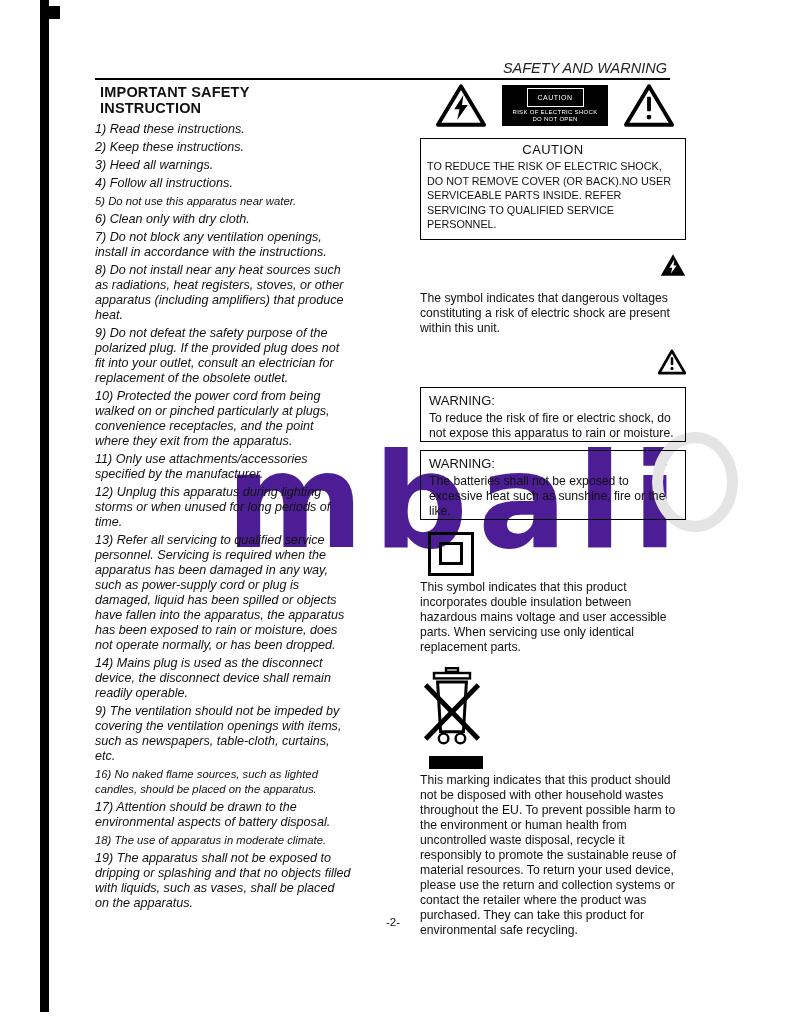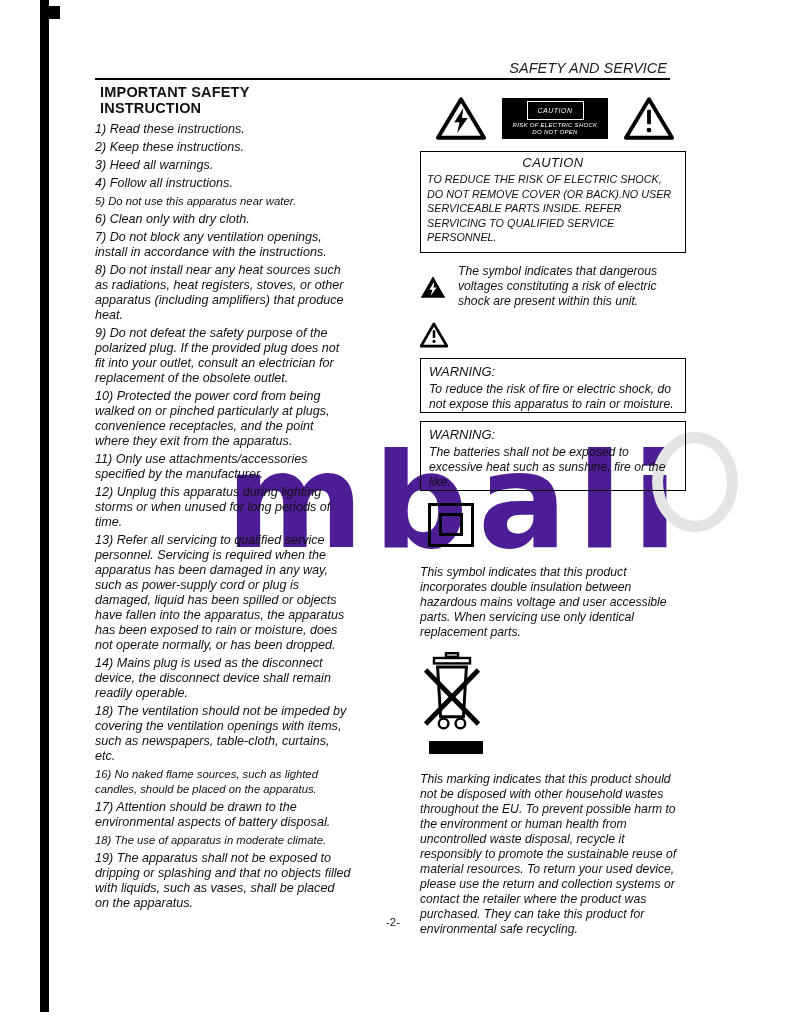--- a/index.html
+++ b/index.html
@@ -28,84 +28,84 @@
   .header-rule{position:absolute;left:95px;top:78px;width:575px;height:2px;background:#000;z-index:2;}
   
   .col-left{position:absolute;left:95px;top:84px;width:256px;z-index:2;}
   .section-title{font-weight:bold;font-size:14.5px;letter-spacing:.2px;padding-left:5px;margin-bottom:6px;}
   .safety-list{font-size:12.6px;line-height:15px;}
   .safety-item{margin-bottom:3px;font-style:italic;}
   .safety-item:nth-child(5),
   .safety-item:nth-child(16),
   .safety-item:nth-child(18){font-size:11.3px;}
   
-  .col-right{position:absolute;left:420px;top:96px;width:266px;z-index:2;font-size:12.2px;line-height:15px;font-style:italic;}
+  .col-right{position:absolute;left:420px;top:83px;width:266px;z-index:2;font-size:12.2px;line-height:15px;}
   .caution-row{display:flex;align-items:center;justify-content:space-between;padding:0 12px 0 16px;}
   .tri-icon svg{display:block;}
   .caution-badge{
     width:106px;background:#000;color:#fff;text-align:center;padding:3px 0 3px;
   }
   .badge-title{
     display:inline-block;border:1px solid #fff;padding:1px 10px;font-size:7px;letter-spacing:.5px;margin-bottom:2px;
   }
   .badge-line{font-size:6px;letter-spacing:.3px;line-height:7px;}
   .caution-box{border:1.5px solid #000;margin-top:10px;padding:3px 6px 7px;}
   .caution-box-title{text-align:center;font-size:13px;margin-bottom:2px;letter-spacing:.4px;}
   .caution-box-text{font-size:10.8px;line-height:14.5px;}
-  .sym-note{display:flex;gap:10px;margin-top:11px;align-items:center;}
+  .sym-note{display:flex;gap:10px;margin-top:11px;align-items:flex-end;flex-direction:column;}
   .sym-icon{flex:0 0 28px;padding-top:2px;}
   .sym-icon svg{display:block;}
   .sym-text{flex:1;}
   .warning-box{border:1.5px solid #000;margin-top:10px;padding:5px 8px 0;}
   .warning-box + .warning-box{margin-top:8px;}
   .warning-title{font-size:13px;margin-bottom:3px;}
   .ins-symbol{
     margin:12px 0 0 8px;width:40px;height:38px;border:3px solid #000;
     display:flex;align-items:center;justify-content:center;
   }
   .ins-inner{width:18px;height:17px;border:3px solid #000;}
-  .para{margin-top:18px;}
+  .para{margin-top:4px;}
   .weee-symbol{margin:12px 0 0 2px;width:60px;}
   .weee-symbol svg{display:block;}
   .weee-bar{width:54px;height:13px;background:#000;margin:5px 0 0 9px;}
   
   .footer{position:absolute;left:386px;top:916px;font-size:11.5px;z-index:2;}
 </style>
 </head>
 <body>
 
 <div class="page">
 
   <div class="edge-bar"></div>
   <div class="corner-mark"></div>
 
   <div class="watermark">mbali</div>
   <div class="watermark-ring"></div>
 
-  <div class="header-text">SAFETY AND SERVICE</div>
+  <div class="header-text">SAFETY AND WARNING</div>
   <div class="header-rule"></div>
 
   <div class="col-left">
     <div class="section-title">IMPORTANT SAFETY INSTRUCTION</div>
     <div class="safety-list">
         <div class="safety-item">1) Read these instructions.</div>
         <div class="safety-item">2) Keep these instructions.</div>
         <div class="safety-item">3) Heed all warnings.</div>
         <div class="safety-item">4) Follow all instructions.</div>
         <div class="safety-item">5) Do not use this apparatus near water.</div>
         <div class="safety-item">6) Clean only with dry cloth.</div>
         <div class="safety-item">7) Do not block any ventilation openings, install in accordance with the instructions.</div>
         <div class="safety-item">8) Do not install near any heat sources such as radiations, heat registers, stoves, or other apparatus (including amplifiers) that produce heat.</div>
         <div class="safety-item">9) Do not defeat the safety purpose of the polarized plug. If the provided plug does not fit into your outlet, consult an electrician for replacement of the obsolete outlet.</div>
         <div class="safety-item">10) Protected the power cord from being walked on or pinched particularly at plugs, convenience receptacles, and the point where they exit from the apparatus.</div>
         <div class="safety-item">11) Only use attachments/accessories specified by the manufacturer.</div>
         <div class="safety-item">12) Unplug this apparatus during lighting storms or when unused for long periods of time.</div>
         <div class="safety-item">13) Refer all servicing to qualified service personnel. Servicing is required when the apparatus has been damaged in any way, such as power-supply cord or plug is damaged, liquid has been spilled or objects have fallen into the apparatus, the apparatus has been exposed to rain or moisture, does not operate normally, or has been dropped.</div>
         <div class="safety-item">14) Mains plug is used as the disconnect device, the disconnect device shall remain readily operable.</div>
-        <div class="safety-item">18) The ventilation should not be impeded by covering the ventilation openings with items, such as newspapers, table-cloth, curtains, etc.</div>
+        <div class="safety-item">9) The ventilation should not be impeded by covering the ventilation openings with items, such as newspapers, table-cloth, curtains, etc.</div>
         <div class="safety-item">16) No naked flame sources, such as lighted candles, should be placed on the apparatus.</div>
         <div class="safety-item">17) Attention should be drawn to the environmental aspects of battery disposal.</div>
         <div class="safety-item">18) The use of apparatus in moderate climate.</div>
         <div class="safety-item">19) The apparatus shall not be exposed to dripping or splashing and that no objects filled with liquids, such as vases, shall be placed on the apparatus.</div>
       </div>
   </div>
 
   <div class="col-right">
 
     <div class="caution-row">

